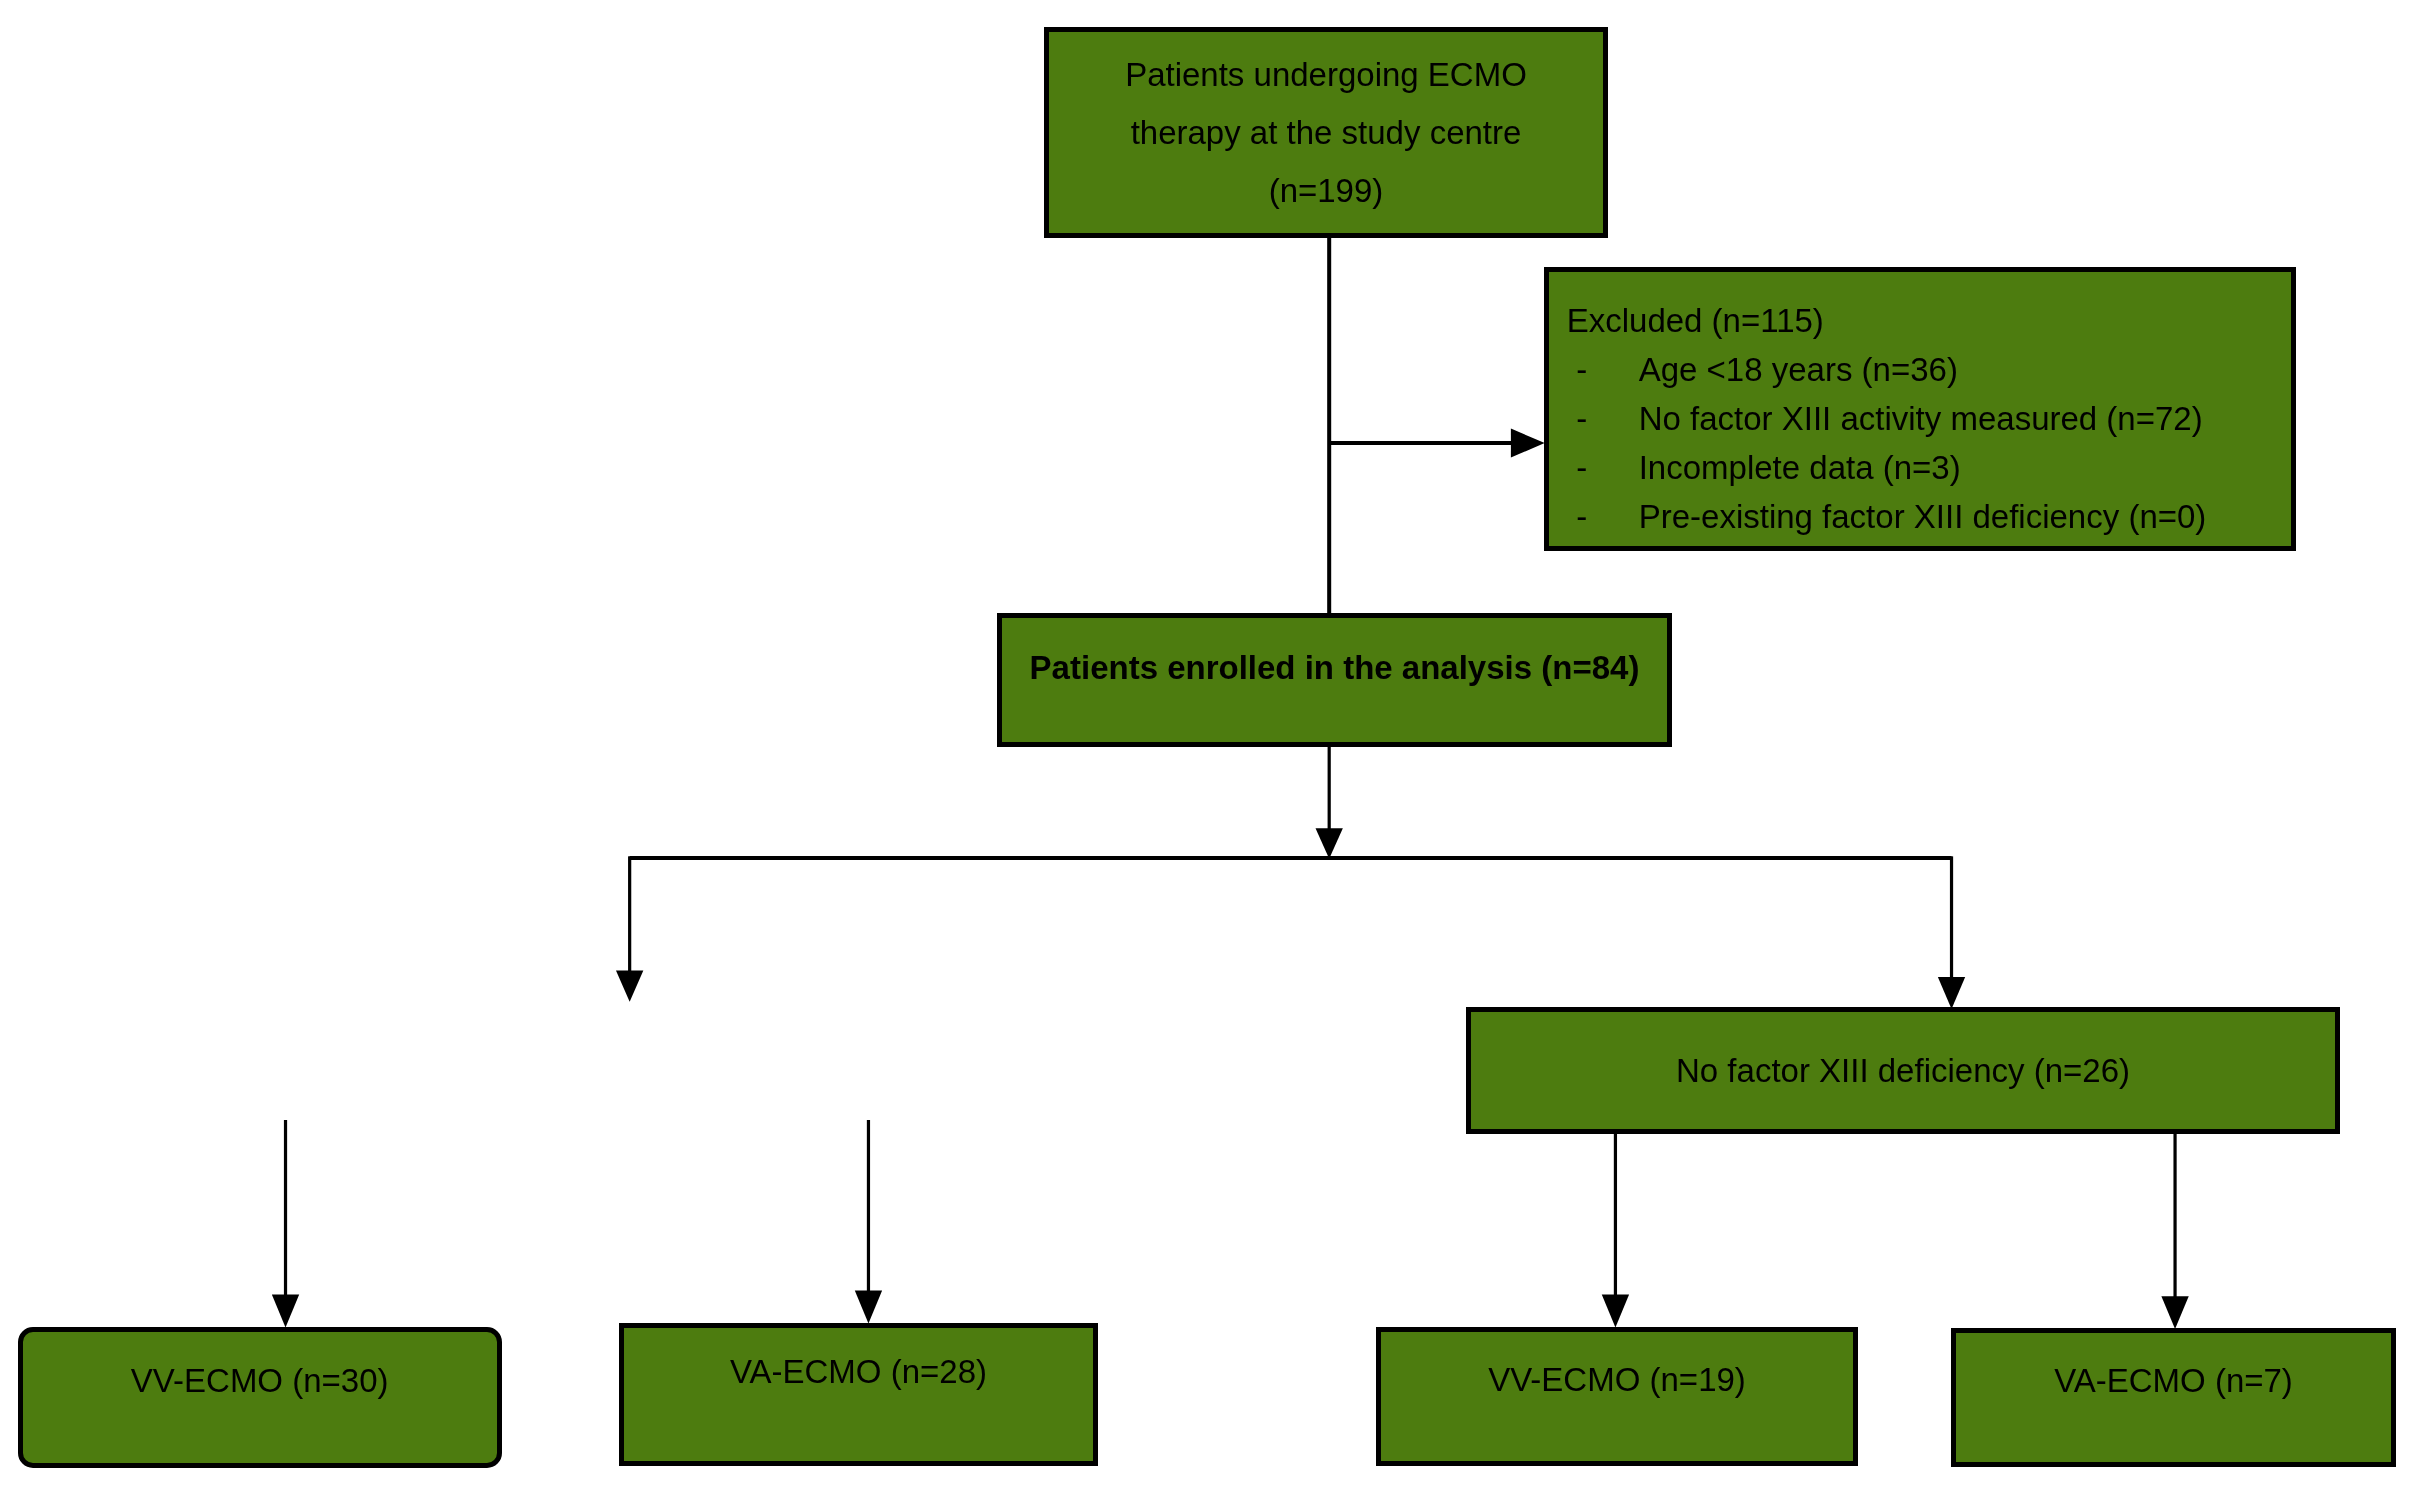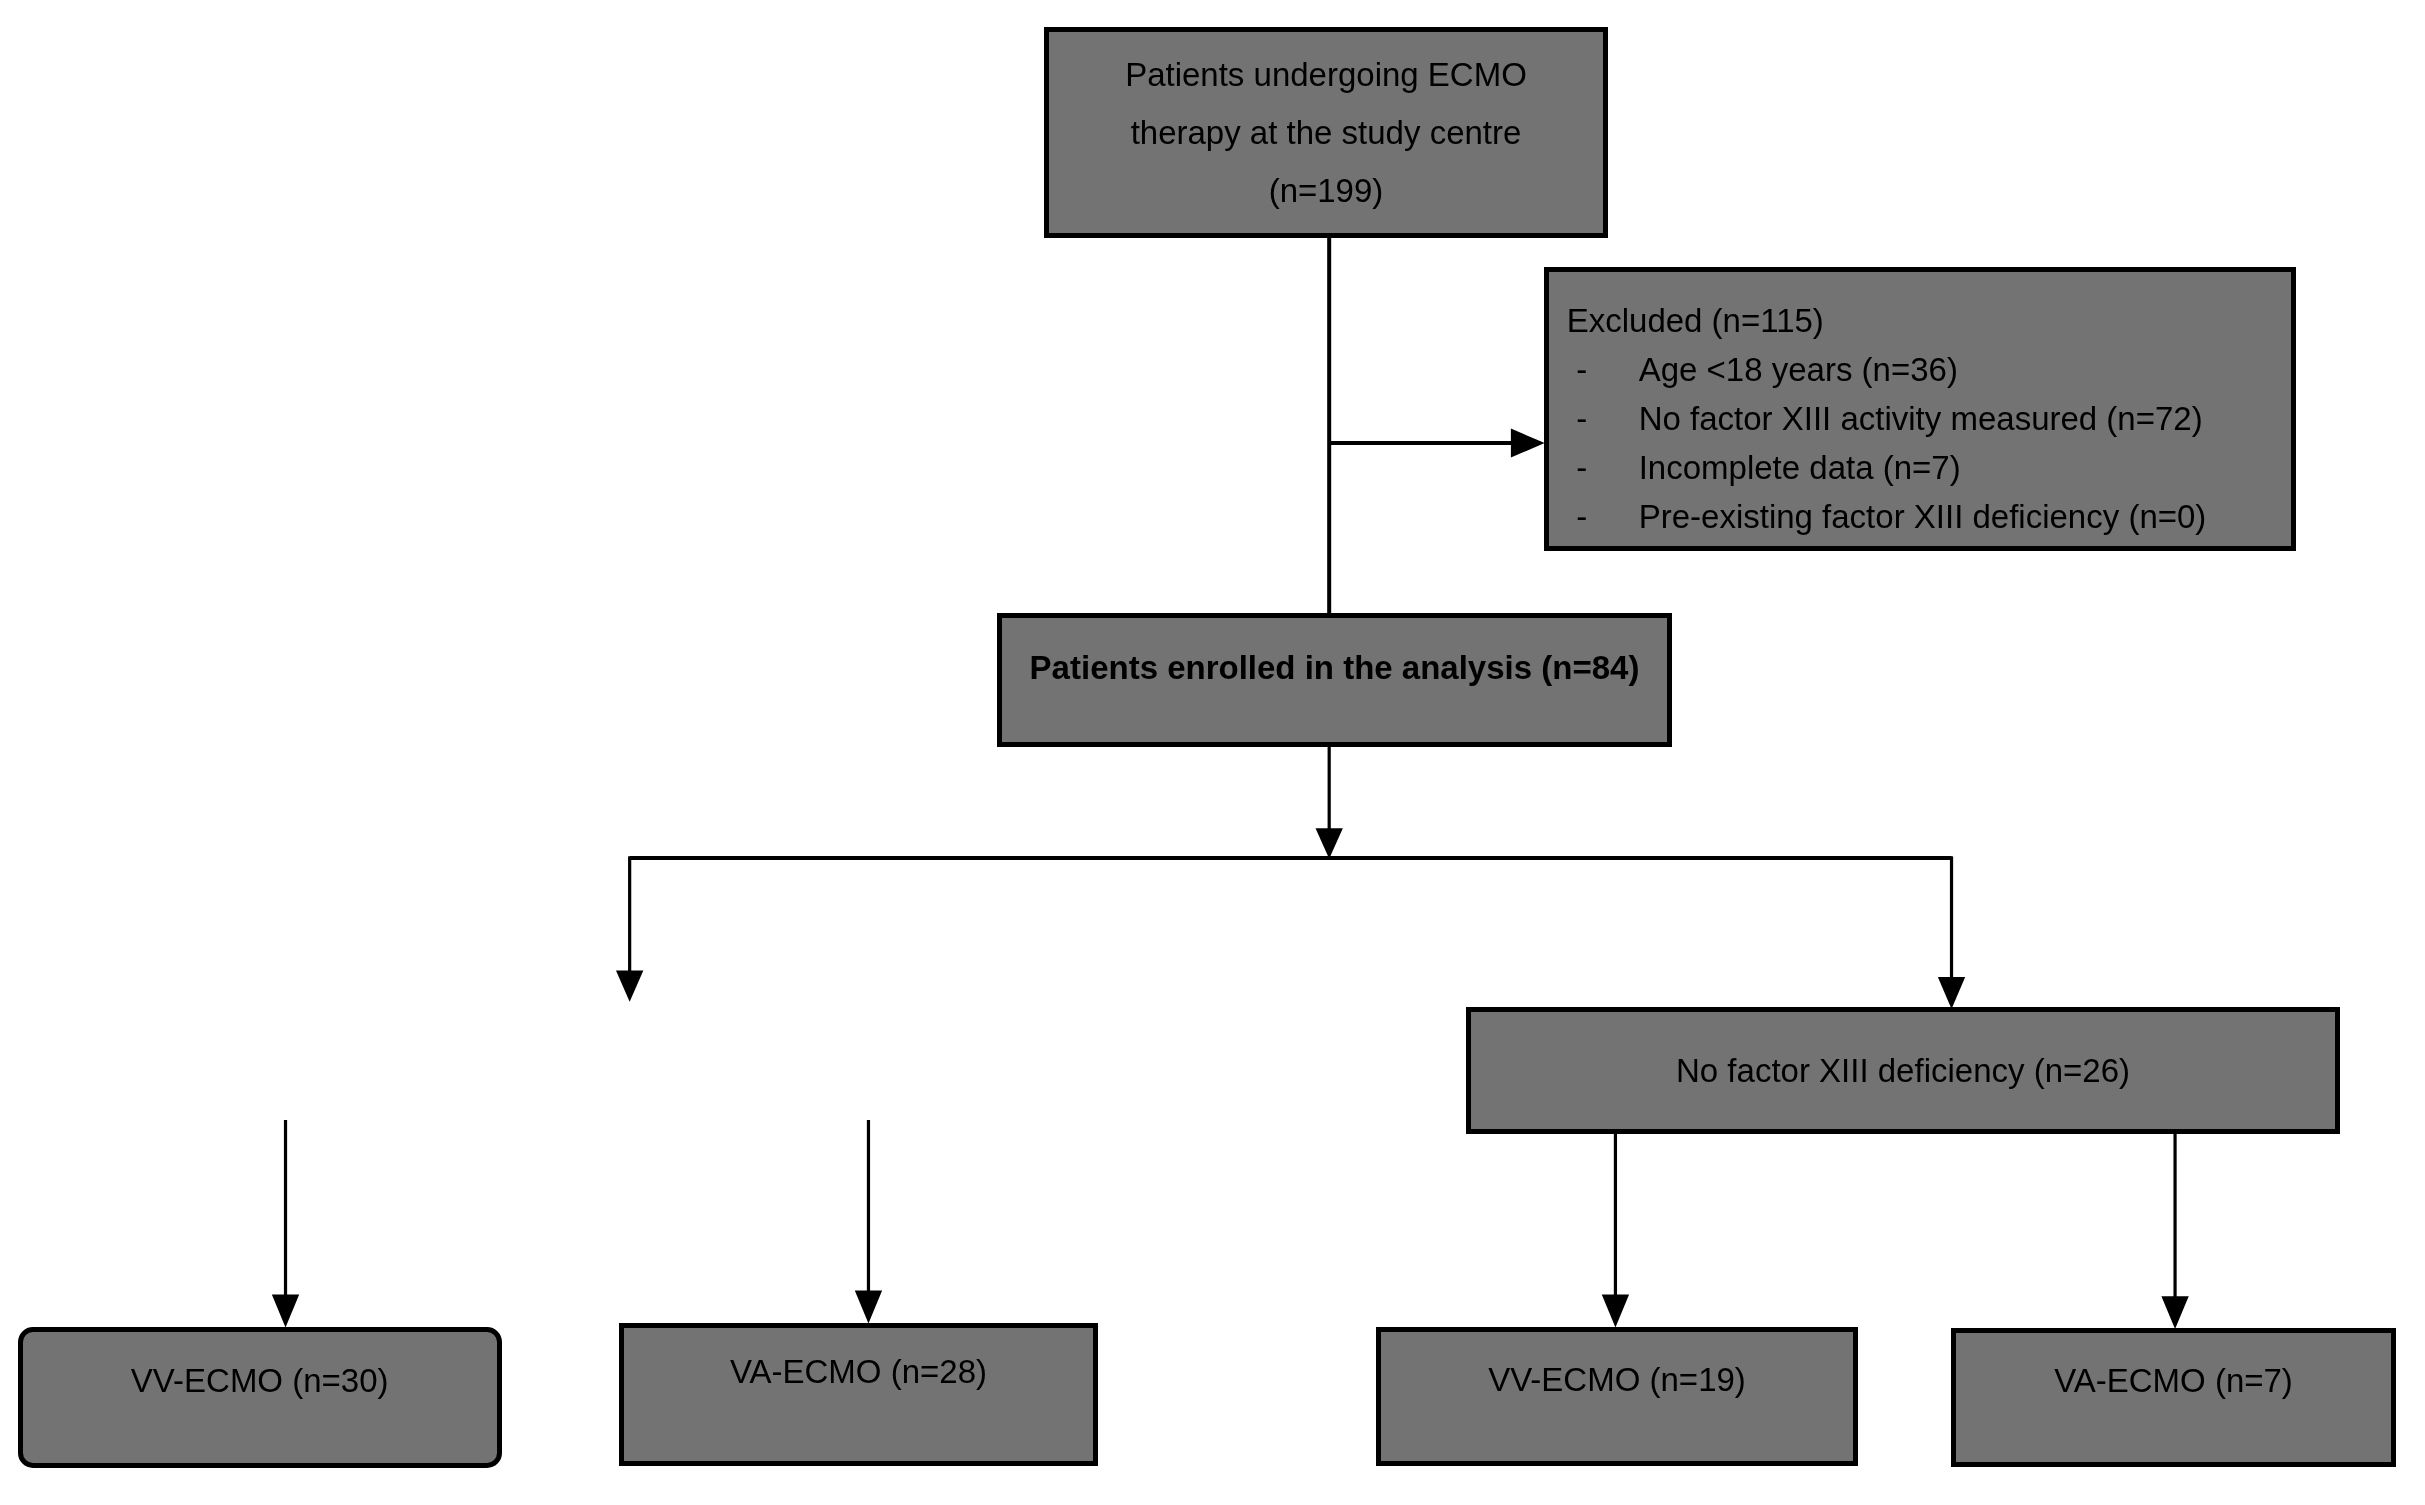--- a/index.html
+++ b/index.html
@@ -16,21 +16,21 @@
     position: absolute;
     left: 0; top: 0;
     width: 2426px; height: 1506px;
   }
   .connectors line { stroke: #000000; }
   .connectors polygon { fill: #000000; stroke: none; }
   .box {
     position: absolute;
     box-sizing: border-box;
     border: 5.6px solid #000000;
-    background: #737373;
+    background: #4d7c0f;
     display: flex;
     align-items: center;
     justify-content: center;
     text-align: center;
     font-size: 33px;
     line-height: 1.25;
   }
   .box-label { white-space: pre-line; }
 
   .top-box      { left: 1044px; top: 27px;   width: 564px;  height: 211px; line-height: 58px; }
@@ -110,21 +110,21 @@
     <div class="exc-item">
       <span class="exc-dash">-</span>
       <span class="exc-text">Age &lt;18 years (n=36)</span>
     </div>
     <div class="exc-item">
       <span class="exc-dash">-</span>
       <span class="exc-text">No factor XIII activity measured (n=72)</span>
     </div>
     <div class="exc-item">
       <span class="exc-dash">-</span>
-      <span class="exc-text">Incomplete data (n=7)</span>
+      <span class="exc-text">Incomplete data (n=3)</span>
     </div>
     <div class="exc-item">
       <span class="exc-dash">-</span>
       <span class="exc-text">Pre-existing factor XIII deficiency (n=0)</span>
     </div>
   </div>
 
   <div class="box enrolled-box">
     <div class="box-label">Patients enrolled in the analysis (n=84)</div>
   </div>

